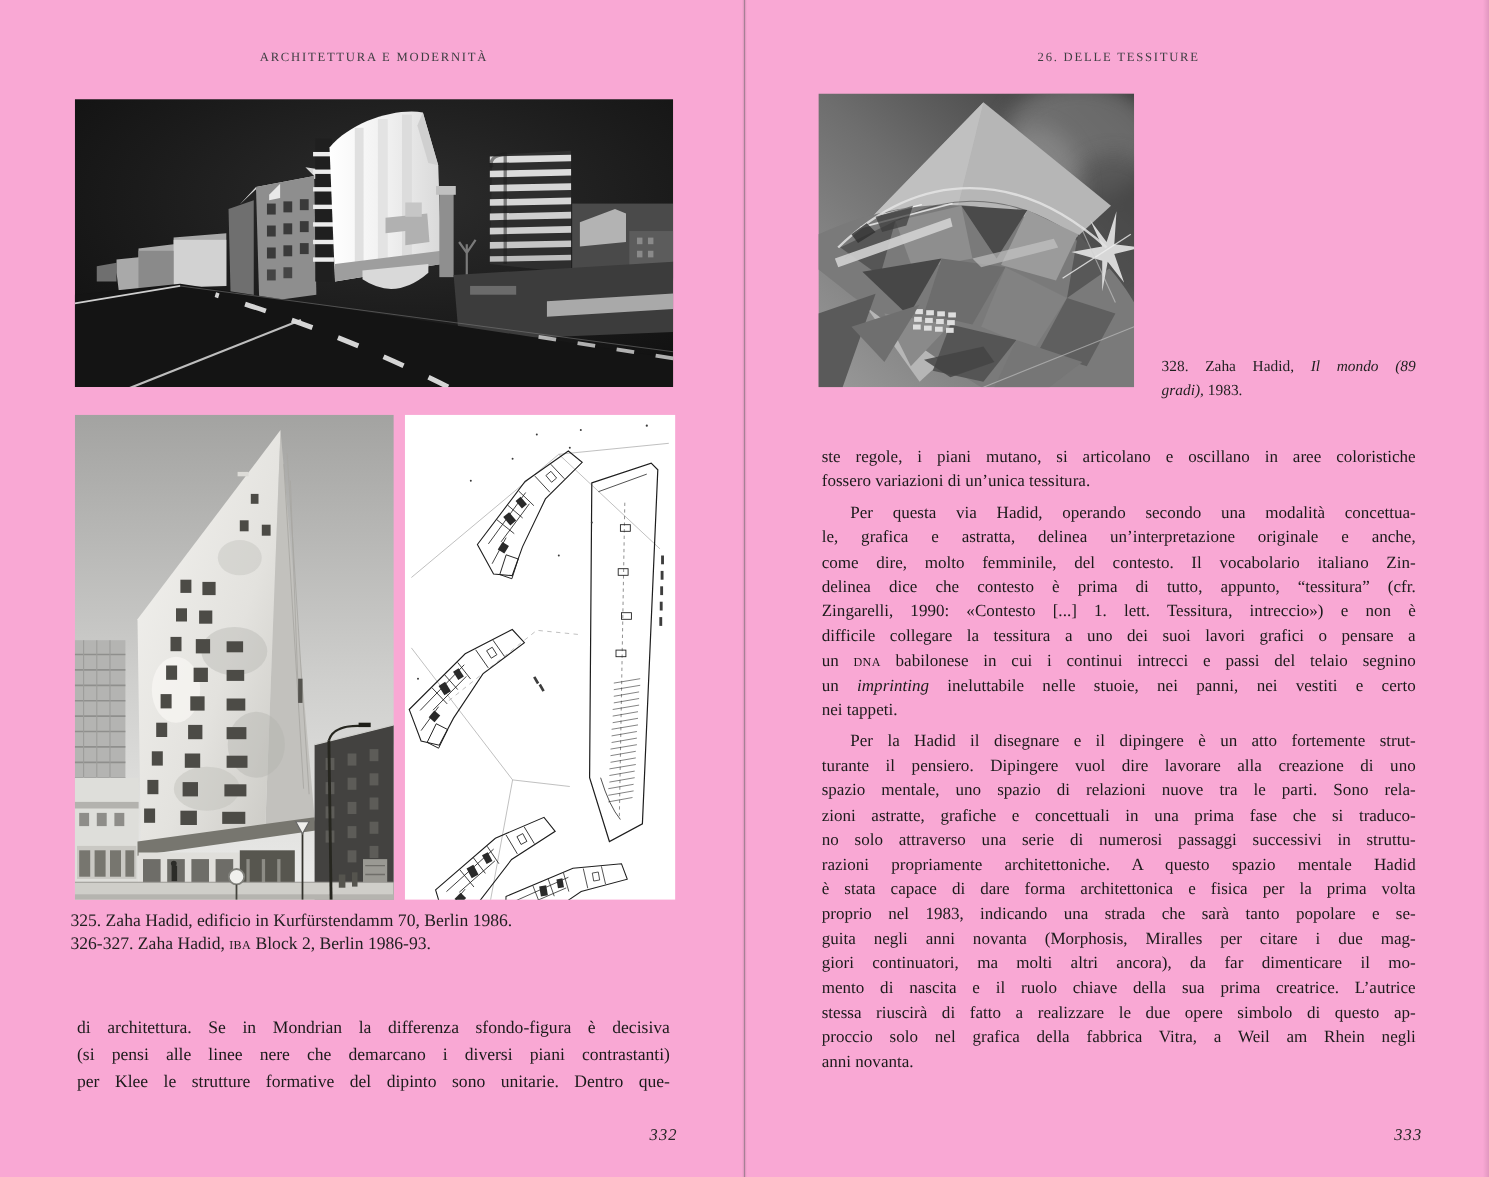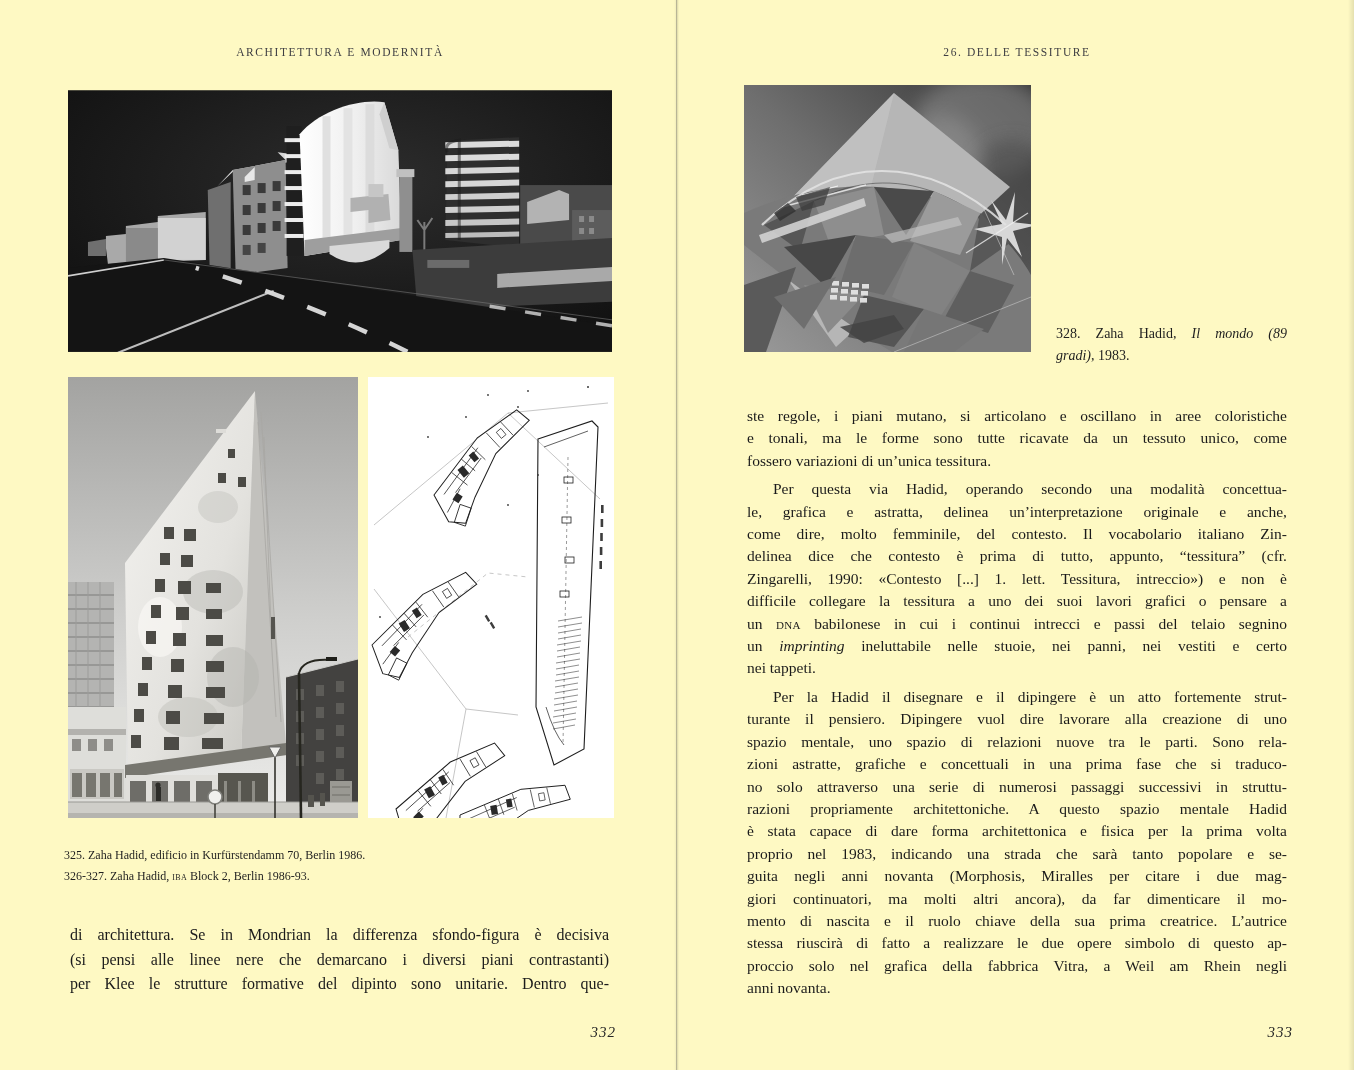--- a/index.html
+++ b/index.html
@@ -1,31 +1,31 @@
 <!DOCTYPE html>
 <html><head>
 <meta charset="utf-8">
 <style>
   html,body{margin:0;padding:0;background:#ffffff;}
-  .spread{position:relative;width:1354px;height:1070px;background:#fef9c3;overflow:hidden;
+  .spread{position:relative;width:1354px;height:1070px;background:#f9a8d4;overflow:hidden;
           font-family:"Liberation Serif","DejaVu Serif",serif;color:#1d1d1d;}
   .page{position:absolute;top:0;height:1070px;}
   .page.left{left:0;width:677px;}
   .page.right{left:677px;width:677px;}
   .gutter{position:absolute;top:0;left:674px;width:5px;height:1070px;
           background:linear-gradient(to right,rgba(0,0,0,0) 0%,rgba(0,0,0,0.04) 35%,rgba(90,90,90,0.55) 55%,rgba(0,0,0,0.10) 70%,rgba(0,0,0,0) 100%);}
   .edge-right{position:absolute;top:0;right:0;width:6px;height:1070px;
           background:linear-gradient(to left,rgba(0,0,0,0.10),rgba(0,0,0,0));}
   .running-head{position:absolute;top:46px;left:64px;width:552px;text-align:center;
           font-size:11.5px;letter-spacing:1.6px;color:#3e3e42;}
   .folio{position:absolute;top:1024px;left:64px;width:552px;text-align:right;
           font-size:15px;color:#262626;letter-spacing:1px;font-style:italic;}
   figure{margin:0;padding:0;position:absolute;}
   figure svg{display:block;}
-  .captions{position:absolute;left:64px;top:845px;width:560px;font-size:12px;line-height:21px;color:#1f1f1f;}
+  .captions{position:absolute;left:64px;top:827px;width:560px;font-size:16px;line-height:21px;color:#1f1f1f;}
   .captions .line{text-align:left;}
   .body-block{position:absolute;font-size:16px;color:#1b1b1b;}
   .body-left{left:64px;top:917px;width:551px;line-height:24.6px;}
   .body-right{left:64px;top:399px;width:552px;line-height:22.4px;font-size:15.5px;}
   .para{margin:6px;}
   .line{text-align:justify;text-align-last:justify;}
   .line.last{text-align:left;text-align-last:left;}
   .para.indent .line:first-child{text-indent:26px;}
   .sc{font-variant:small-caps;letter-spacing:0.3px;}
   .fig-caption-right{position:absolute;left:373px;top:317px;width:243px;
@@ -425,21 +425,20 @@
     <div class="fig-caption-right">
         <div class="para">
           <div class="line">328. Zaha Hadid, <i>Il mondo (89</i></div>
           <div class="line last"><i>gradi)</i>, 1983.</div>
         </div>
       </div>
 
     <div class="body-block body-right">
         <div class="para">
           <div class="line">ste regole, i piani mutano, si articolano e oscillano in aree coloristiche</div>
-          <div class="line">e tonali, ma le forme sono tutte ricavate da un tessuto unico, come</div>
           <div class="line last">fossero variazioni di un’unica tessitura.</div>
         </div>
         <div class="para indent">
           <div class="line">Per questa via Hadid, operando secondo una modalità concettua-</div>
           <div class="line">le, grafica e astratta, delinea un’interpretazione originale e anche,</div>
           <div class="line">come dire, molto femminile, del contesto. Il vocabolario italiano Zin-</div>
           <div class="line">delinea dice che contesto è prima di tutto, appunto, “tessitura” (cfr.</div>
           <div class="line">Zingarelli, 1990: «Contesto [...] 1. lett. Tessitura, intreccio») e non è</div>
           <div class="line">difficile collegare la tessitura a uno dei suoi lavori grafici o pensare a</div>
           <div class="line">un <span class="sc">dna</span> babilonese in cui i continui intrecci e passi del telaio segnino</div>

